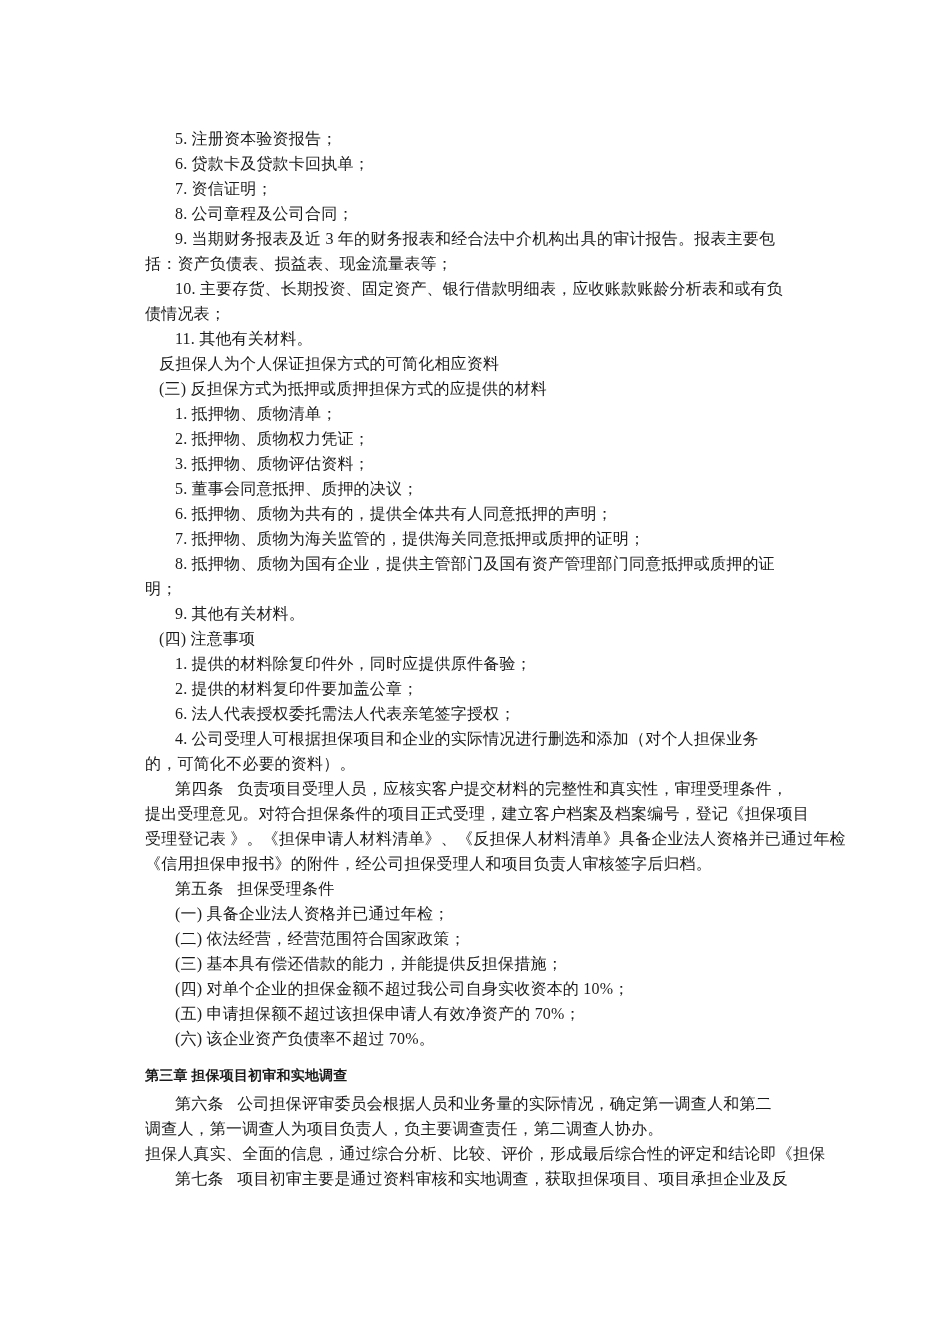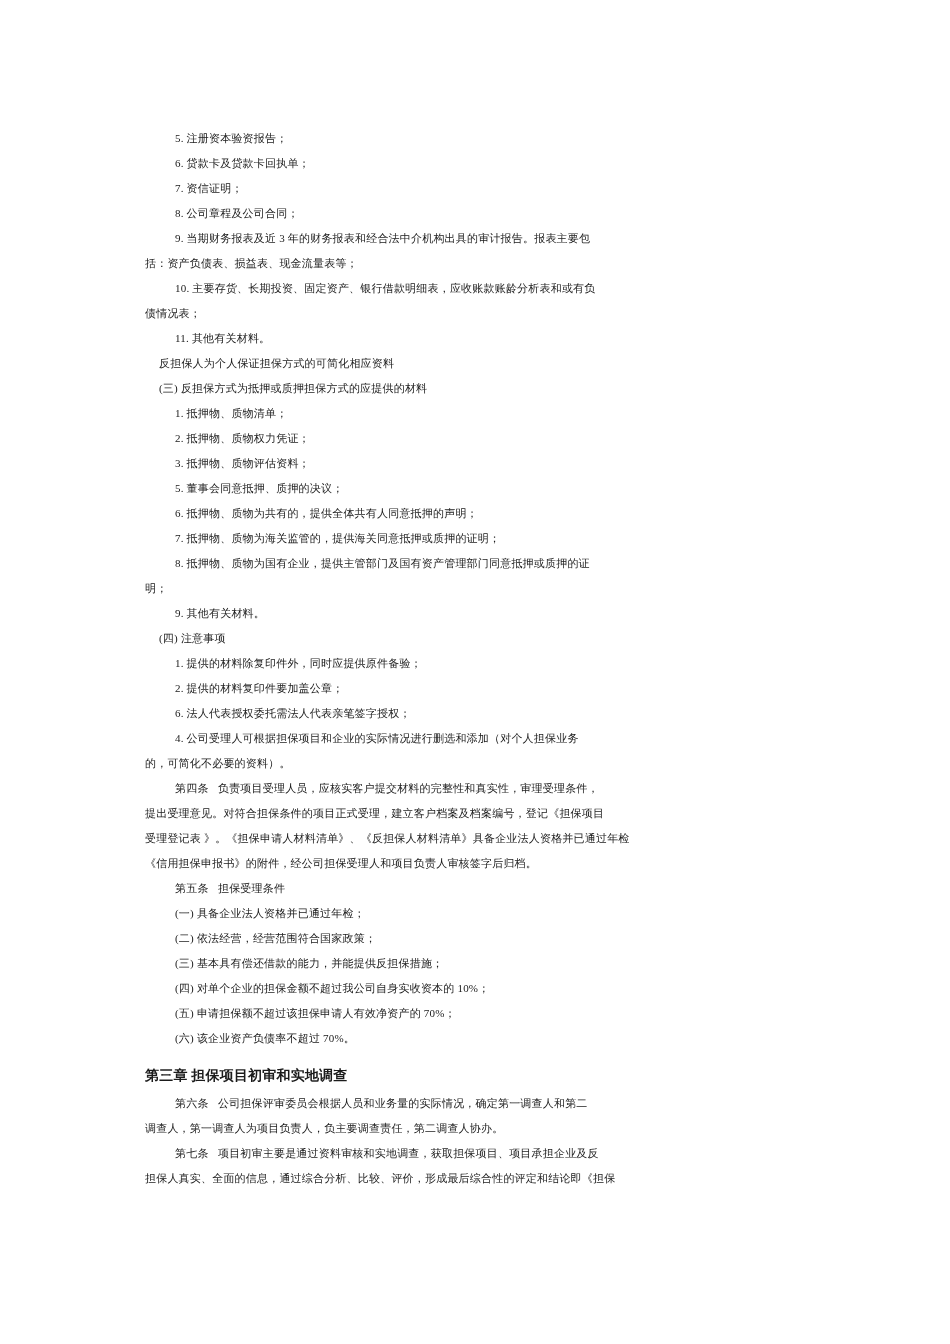--- a/index.html
+++ b/index.html
@@ -16,21 +16,21 @@
     font-family: "Liberation Serif", "DejaVu Serif", serif;
     color: #1b1b1b;
   }
   .content {
     position: absolute;
     left: 145px;
     top: 126px;
     width: 670px;
   }
   .ln {
-    font-size: 11px;
+    font-size: 16px;
     line-height: 25px;
     height: 25px;
     white-space: nowrap;
     letter-spacing: 0.2px;
   }
   .l-item { padding-left: 30px; }   
   .l-sub  { padding-left: 14px; }   
   .l-cont { padding-left: 0; }      
   .l-head {
     font-size: 14px;
@@ -96,19 +96,19 @@
     <div class="ln l-item">(四) 对单个企业的担保金额不超过我公司自身实收资本的 10%；</div>
     <div class="ln l-item">(五) 申请担保额不超过该担保申请人有效净资产的 70%；</div>
     <div class="ln l-item">(六) 该企业资产负债率不超过 70%。</div>
 
     <div class="l-head">第三章 担保项目初审和实地调查</div>
 
     <div class="ln l-item">
       <span class="law-label">第六条</span><span>公司担保评审委员会根据人员和业务量的实际情况，确定第一调查人和第二</span>
     </div>
     <div class="ln l-cont">调查人，第一调查人为项目负责人，负主要调查责任，第二调查人协办。</div>
+    <div class="ln l-cont">担保人真实、全面的信息，通过综合分析、比较、评价，形成最后综合性的评定和结论即《担保</div>
     <div class="ln l-item">
       <span class="law-label">第七条</span><span>项目初审主要是通过资料审核和实地调查，获取担保项目、项目承担企业及反</span>
     </div>
-    <div class="ln l-cont">担保人真实、全面的信息，通过综合分析、比较、评价，形成最后综合性的评定和结论即《担保</div>
 
   </div>
 </div>
 
 </body></html>

